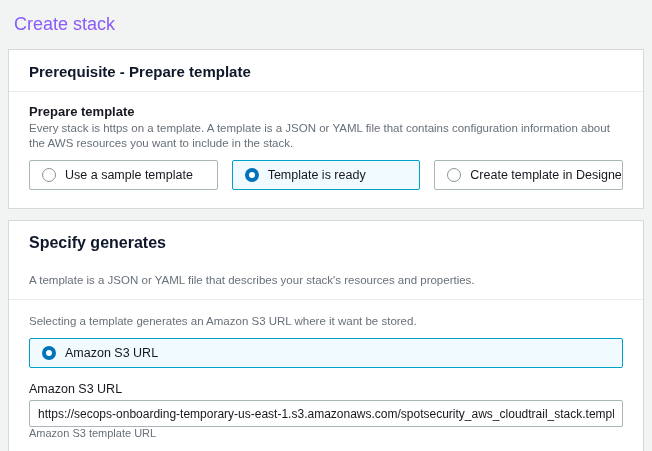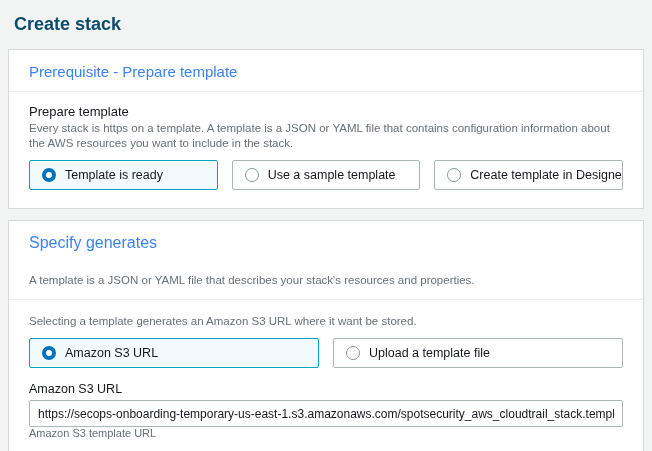--- a/index.html
+++ b/index.html
@@ -6,39 +6,39 @@
   html, body { width: 652px; height: 451px; }
   body {
     font-family: "Liberation Sans", "DejaVu Sans", sans-serif;
     background: #f2f3f3;
     color: #16191f;
     overflow: hidden;
   }
   .page { padding: 12px 8px 0 8px; }
   .page-title {
     font-size: 18px;
-    font-weight: 700;
-    color: #0c4a6e;
+    font-weight: 400;
+    color: #8b5cf6;
     margin: 2px 0 14px 6px;
   }
   .card {
     background: #ffffff;
     border: 1px solid #d5d9d9;
     border-radius: 0;
     margin-bottom: 11px;
   }
   .card-header {
     padding: 13px 20px 11px 20px;
     border-bottom: 1px solid #eaeded;
   }
-  .card-header .card-title { font-size: 15px; font-weight: 400; color: #3b82f6; }
+  .card-header .card-title { font-size: 15px; font-weight: 700; color: #0f172a; }
   .card-header .card-title.lg { font-size: 16px; }
   .card-desc { font-size: 11.5px; color: #687078; margin-top: 21px; line-height: 1.35; }
   .card-body { padding: 12px 20px 18px 20px; }
-  .field-label { font-size: 13px; font-weight: 400; color: #16191f; }
+  .field-label { font-size: 13px; font-weight: 700; color: #16191f; }
   .field-desc { font-size: 11.5px; color: #687078; margin: 2px 0 9px 0; line-height: 1.3; }
   .tile-row { display: flex; gap: 14px; }
   .tile {
     flex: 1;
     display: flex;
     align-items: center;
     gap: 9px;
     height: 30px;
     padding: 0 12px;
     border: 1px solid #aab7b8;
@@ -83,27 +83,27 @@
   <h1 class="page-title">Create stack</h1>
 
   <section class="card">
     <div class="card-header">
       <div class="card-title">Prerequisite - Prepare template</div>
     </div>
     <div class="card-body">
       <div class="field-label">Prepare template</div>
       <div class="field-desc">Every stack is https on a template. A template is a JSON or YAML file that contains configuration information about the AWS resources you want to include in the stack.</div>
       <div class="tile-row">
+        <label class="tile">
+          <span class="radio"></span>
+          <span class="tile-label">Use a sample template</span>
+        </label>
         <label class="tile selected">
           <span class="radio checked"></span>
           <span class="tile-label">Template is ready</span>
-        </label>
-        <label class="tile">
-          <span class="radio"></span>
-          <span class="tile-label">Use a sample template</span>
         </label>
         <label class="tile">
           <span class="radio"></span>
           <span class="tile-label">Create template in Designer</span>
         </label>
       </div>
     </div>
   </section>
 
   <section class="card">
@@ -111,24 +111,20 @@
       <div class="card-title lg">Specify generates</div>
       <div class="card-desc">A template is a JSON or YAML file that describes your stack's resources and properties.</div>
     </div>
     <div class="card-body">
       <div class="field-desc">Selecting a template generates an Amazon S3 URL where it want be stored.</div>
       <div class="tile-row">
         <label class="tile selected">
           <span class="radio checked"></span>
           <span class="tile-label">Amazon S3 URL</span>
         </label>
-        <label class="tile">
-          <span class="radio"></span>
-          <span class="tile-label">Upload a template file</span>
-        </label>
       </div>
       <div class="input-label">Amazon S3 URL</div>
       <input class="text-input" type="text" value="https://secops-onboarding-temporary-us-east-1.s3.amazonaws.com/spotsecurity_aws_cloudtrail_stack.template.yml" style="">
       <div class="input-helper">Amazon S3 template URL</div>
     </div>
 
   </section>
 
 </div>
 

